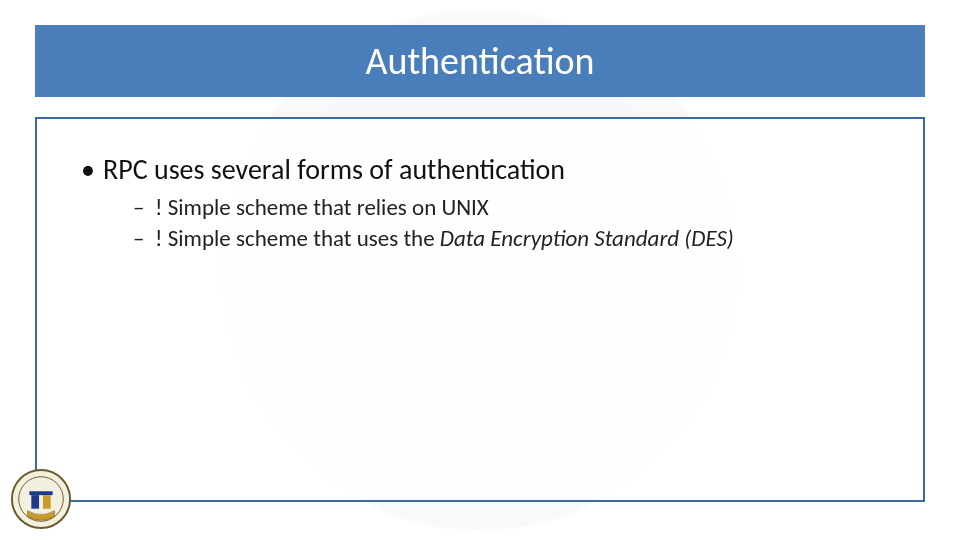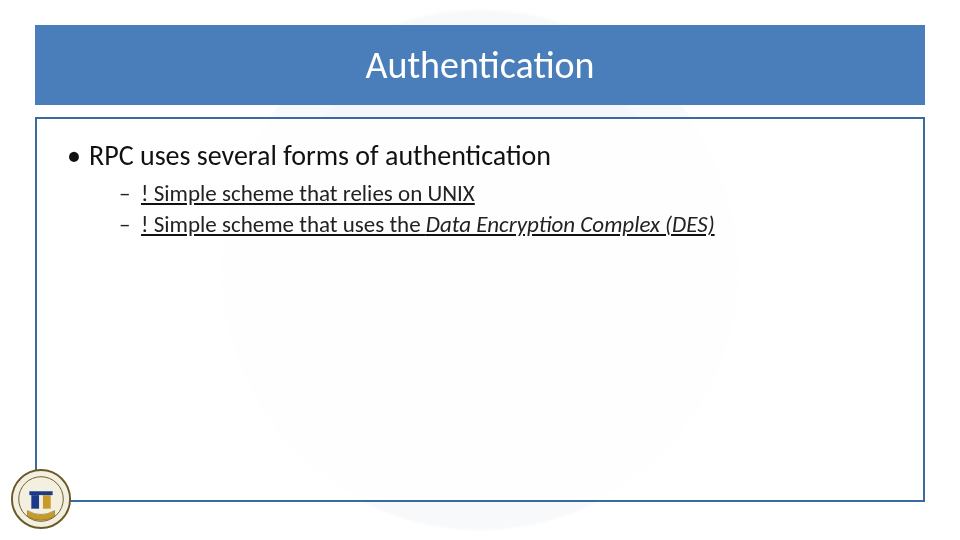--- a/index.html
+++ b/index.html
@@ -17,21 +17,21 @@
     width: 520px; height: 520px;
     border-radius: 50%;
     left: 220px; top: 10px;
     background: radial-gradient(circle at 50% 50%, rgba(220,225,235,0.25) 0 60%, rgba(210,215,225,0.15) 60% 100%);
     filter: blur(1px);
     z-index: 0;
   }
   .title-bar {
     position: absolute;
     left: 35px; right: 35px; top: 25px;
-    height: 80px;
+    height: 72px;
     background: #4a7ebb;
     display: flex;
     align-items: center;
     justify-content: center;
     z-index: 2;
   }
   .title-text {
     color: #ffffff;
     font-size: 38px;
     font-weight: 400;
@@ -41,42 +41,41 @@
     left: 35px; right: 35px;
     top: 117px;
     bottom: 38px;
     border: 2px solid #3b6aa0;
     background: rgba(255,255,255,0.85);
     padding: 20px 26px 20px 26px;
     z-index: 2;
     box-sizing: border-box;
   }
   ul.level1 {
-    margin: 0; padding: 0;
+    margin: 14px; padding: 0;
     list-style: none;
   }
   ul.level1 > li {
     font-size: 28px;
     color: #111;
     margin: 0 0 6px 0;
     padding-left: 26px;
     position: relative;
     line-height: 1.2;
   }
   ul.level1 > li::before {
     content: "•";
     position: absolute;
     left: 4px; top: 0;
     color: #111;
     font-size: 28px;
   }
   ul.level2 {
     margin: 6px 0 10px 0; padding: 0;
     list-style: none;
-    text-decoration: underline;
   }
   ul.level2 > li {
     font-size: 23px;
     color: #222;
     margin: 0 0 2px 0;
     padding-left: 52px;
     position: relative;
     line-height: 1.3;
   }
   ul.level2 > li::before {
@@ -105,21 +104,21 @@
 
 <div class="content-box">
   <ul class="level1">
     <li>
       <span>RPC uses several forms of authentication</span>
       <ul class="level2">
         <li>
           <span>! Simple scheme that relies on UNIX</span>
         </li>
         <li>
-          <span>! Simple scheme that uses the </span><span class="italic">Data Encryption Complex (DES)</span>
+          <span>! Simple scheme that uses the </span><span class="italic">Data Encryption Standard (DES)</span>
         </li>
       </ul>
     </li>
   </ul>
 </div>
 
 <svg class="logo" viewBox="0 0 64 64">
   <circle cx="32" cy="32" r="30" fill="#f4f0e0" stroke="#6a5a2a" stroke-width="2"></circle>
   <circle cx="32" cy="32" r="23" fill="none" stroke="#6a5a2a" stroke-width="1"></circle>
   <path d="M20 24 h24 v4 h-24 z" fill="#1d3a8a"></path>

